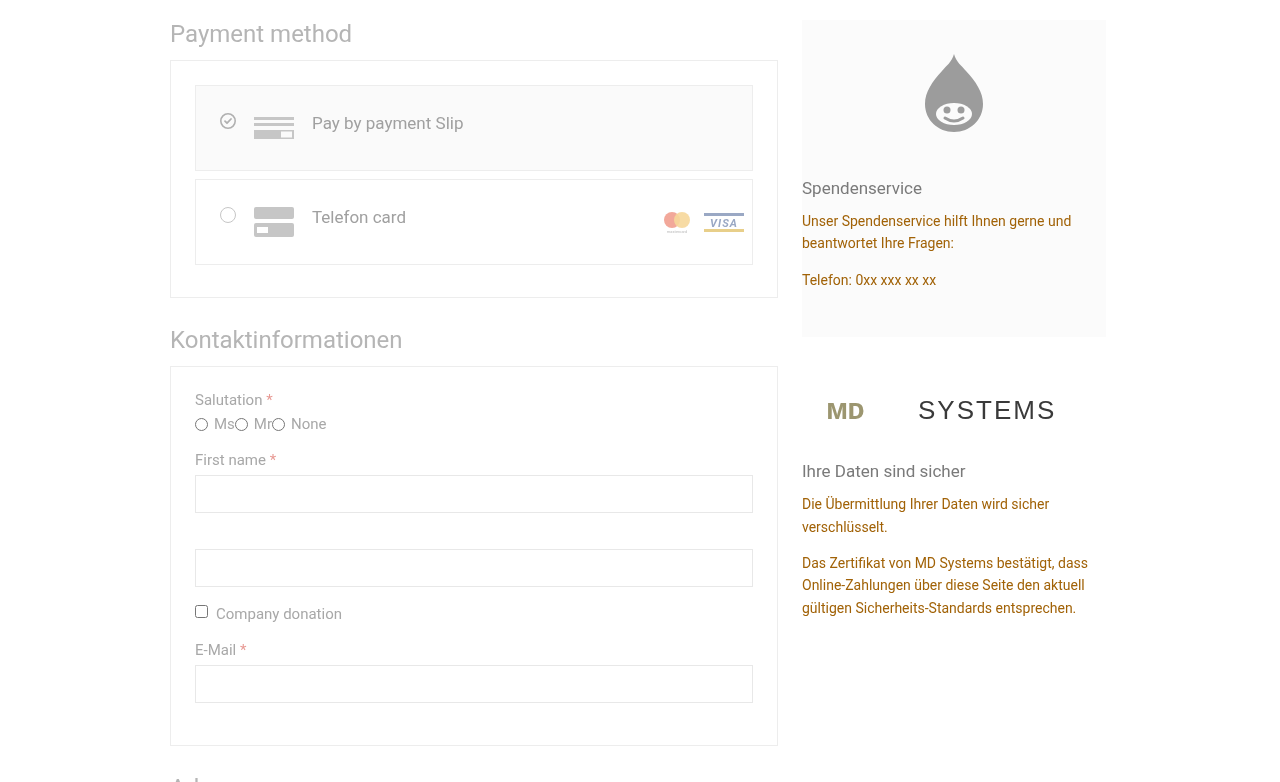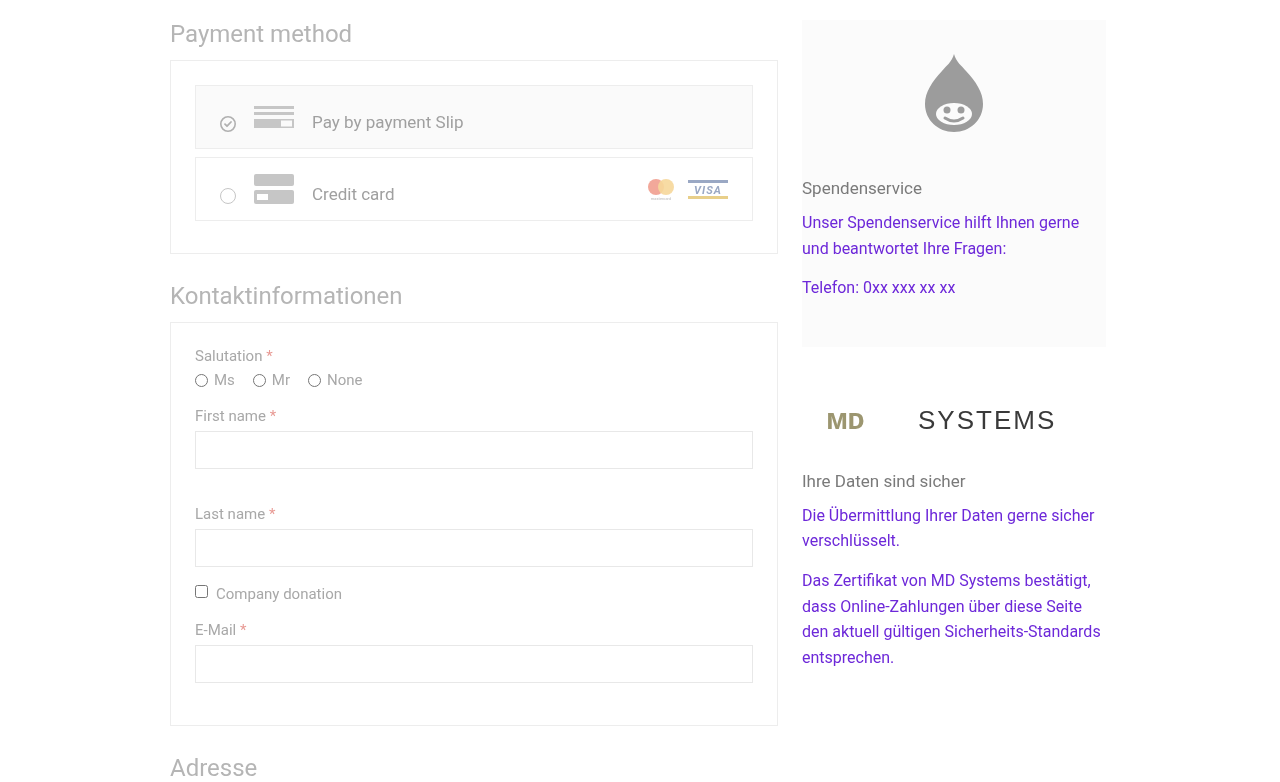--- a/index.html
+++ b/index.html
@@ -2,43 +2,43 @@
 <html><head>
 <meta charset="utf-8">
 <style>
 * { box-sizing: border-box; margin: 0; padding: 0; }
 body { font-family: -apple-system, BlinkMacSystemFont, "Segoe UI", Roboto, Helvetica, Arial, sans-serif; background: #fff; color: #a8a8a8; font-size: 15px; }
 .container { width: 1276px; height: 782px; position: relative; display: flex; padding: 20px 170px; gap: 24px; }
 .main { width: 610px; }
 .sidebar { width: 305px; padding-top: 0; }
 h2 { font-size: 24px; font-weight: 400; color: #b5b5b5; margin-bottom: 12px; }
 .panel { border: 1px solid #ededed; padding: 24px; background: #fff; margin-bottom: 28px; }
-.pay-option { border: 1px solid #ededed; padding: 16px 24px; display: flex; align-items: flex-end; gap: 18px; position: relative; margin-bottom: 8px; background: #fff; }
+.pay-option { border: 1px solid #ededed; padding: 27px 24px; display: flex; align-items: flex-start; gap: 18px; position: relative; margin-bottom: 8px; background: #fff; }
 .pay-option.selected { background: #fafafa; }
 .radio-icon { width: 16px; height: 16px; border: 1px solid #c6c6c6; border-radius: 50%; flex-shrink: 0; }
 .radio-icon.checked { border: none; }
 .radio-icon.checked svg { display: block; }
 .pay-label { color: #a0a0a0; font-size: 17px; }
-.card-logos { position: absolute; right: 24px; top: 50%; transform: translateY(-50%); display: flex; gap: 8px; align-items: center; }
+.card-logos { position: absolute; right: 8px; top: 50%; transform: translateY(-50%); display: flex; gap: 8px; align-items: center; }
 .slip-icon, .card-icon { width: 40px; height: 30px; flex-shrink: 0; }
 .field-group { margin-bottom: 18px; }
 .field-label { color: #a8a8a8; font-size: 15px; margin-bottom: 6px; display: block; }
 .req { color: #e89a94; }
-.radio-row { display: flex; gap: 18px; align-items: center; margin-top: 4px; }
+.radio-row { display: flex; align-items: center; margin-top: 4px; }
 .radio-item { display: flex; align-items: center; gap: 6px; color: #a8a8a8; }
 input[type=radio] { width: 13px; height: 13px; accent-color: #999; }
 input[type=checkbox] { width: 13px; height: 13px; accent-color: #999; }
 .text-input { width: 100%; height: 38px; border: 1px solid #e8e8e8; padding: 6px 10px; font-size: 15px; color: #555; }
 .row-2 { display: flex; gap: 36px; flex-direction: column; }
 .row-2 > div { flex: 1; }
 .check-row { display: flex; align-items: flex-start; gap: 8px; margin-bottom: 18px; color: #a8a8a8; }
 .side-block { background: #fbfbfb; padding: 32px 0 32px 0; margin-bottom: 24px; }
 .side-logo { text-align: center; margin-bottom: 40px; }
 .side-h3 { font-size: 17px; font-weight: 400; color: #7a7a7a; margin-bottom: 12px; }
-.side-p { font-size: 16px; color: #6d28d9; line-height: 1.6; margin-bottom: 14px; }
+.side-p { font-size: 14px; color: #a16207; line-height: 1.6; margin-bottom: 14px; }
 .mdsys { text-align: right; padding: 28px 0; }
 </style>
 </head>
 <body>
 
 <div class="container">
   <div class="main">
     <h2>Payment method</h2>
     <div class="panel">
       <div class="pay-option selected">
@@ -60,21 +60,21 @@
       </div>
       <div class="pay-option">
         <span class="radio-icon"></span>
         <span class="card-icon">
           <svg width="40" height="30" viewBox="0 0 40 30">
               <rect x="0" y="0" width="40" height="12" rx="2" fill="#c6c6c6"></rect>
               <rect x="0" y="16" width="40" height="14" rx="2" fill="#c6c6c6"></rect>
               <rect x="3" y="20" width="11" height="6" fill="#fff"></rect>
             </svg>
         </span>
-        <span class="pay-label">Credit card</span>
+        <span class="pay-label">Telefon card</span>
         <div class="card-logos">
           <svg width="38" height="24" viewBox="0 0 38 24">
               <circle cx="14" cy="10" r="8" fill="#f2a89a"></circle>
               <circle cx="24" cy="10" r="8" fill="#f6d79a" fill-opacity="0.9"></circle>
               <text x="19" y="23" font-size="4" fill="#bbb" text-anchor="middle">mastercard</text>
             </svg>
           <svg width="40" height="24" viewBox="0 0 40 24">
               <rect x="0" y="3" width="40" height="3" fill="#9aa8c4"></rect>
               <text x="20" y="17" font-size="11" font-weight="bold" font-style="italic" fill="#9aa8c4" text-anchor="middle" letter-spacing="1">VISA</text>
               <rect x="0" y="19" width="40" height="3" fill="#e8cf8a"></rect>
@@ -101,21 +101,20 @@
               <span>None</span>
             </label>
         </div>
       </div>
       <div class="row-2 field-group">
         <div>
           <span class="field-label"><span>First name</span> <span class="req">*</span></span>
           <input type="text" class="text-input" style="">
         </div>
         <div>
-          <span class="field-label"><span>Last name</span> <span class="req">*</span></span>
           <input type="text" class="text-input" style="">
         </div>
       </div>
       <label class="check-row">
           <input type="checkbox" style="">
           <span>Company donation</span>
         </label>
       <div class="field-group">
         <span class="field-label"><span>E-Mail</span> <span class="req">*</span></span>
         <input type="text" class="text-input" style="">
@@ -148,17 +147,17 @@
 
     <div class="mdsys">
       <svg width="280" height="40" viewBox="0 0 280 40">
           <text x="0" y="30" font-size="30" font-weight="700" fill="#9c9670" letter-spacing="-1" font-family="Arial">ᴍᴅ</text>
           <text x="92" y="30" font-size="26" font-weight="400" fill="#3a3a3a" letter-spacing="2" font-family="Arial">SYSTEMS</text>
         </svg>
     </div>
 
     <div>
       <h3 class="side-h3">Ihre Daten sind sicher</h3>
-      <p class="side-p">Die Übermittlung Ihrer Daten gerne sicher verschlüsselt.</p>
+      <p class="side-p">Die Übermittlung Ihrer Daten wird sicher verschlüsselt.</p>
       <p class="side-p">Das Zertifikat von MD Systems bestätigt, dass Online-Zahlungen über diese Seite den aktuell gültigen Sicherheits-Standards entsprechen.</p>
     </div>
   </div>
 </div>
 
 </body></html>

